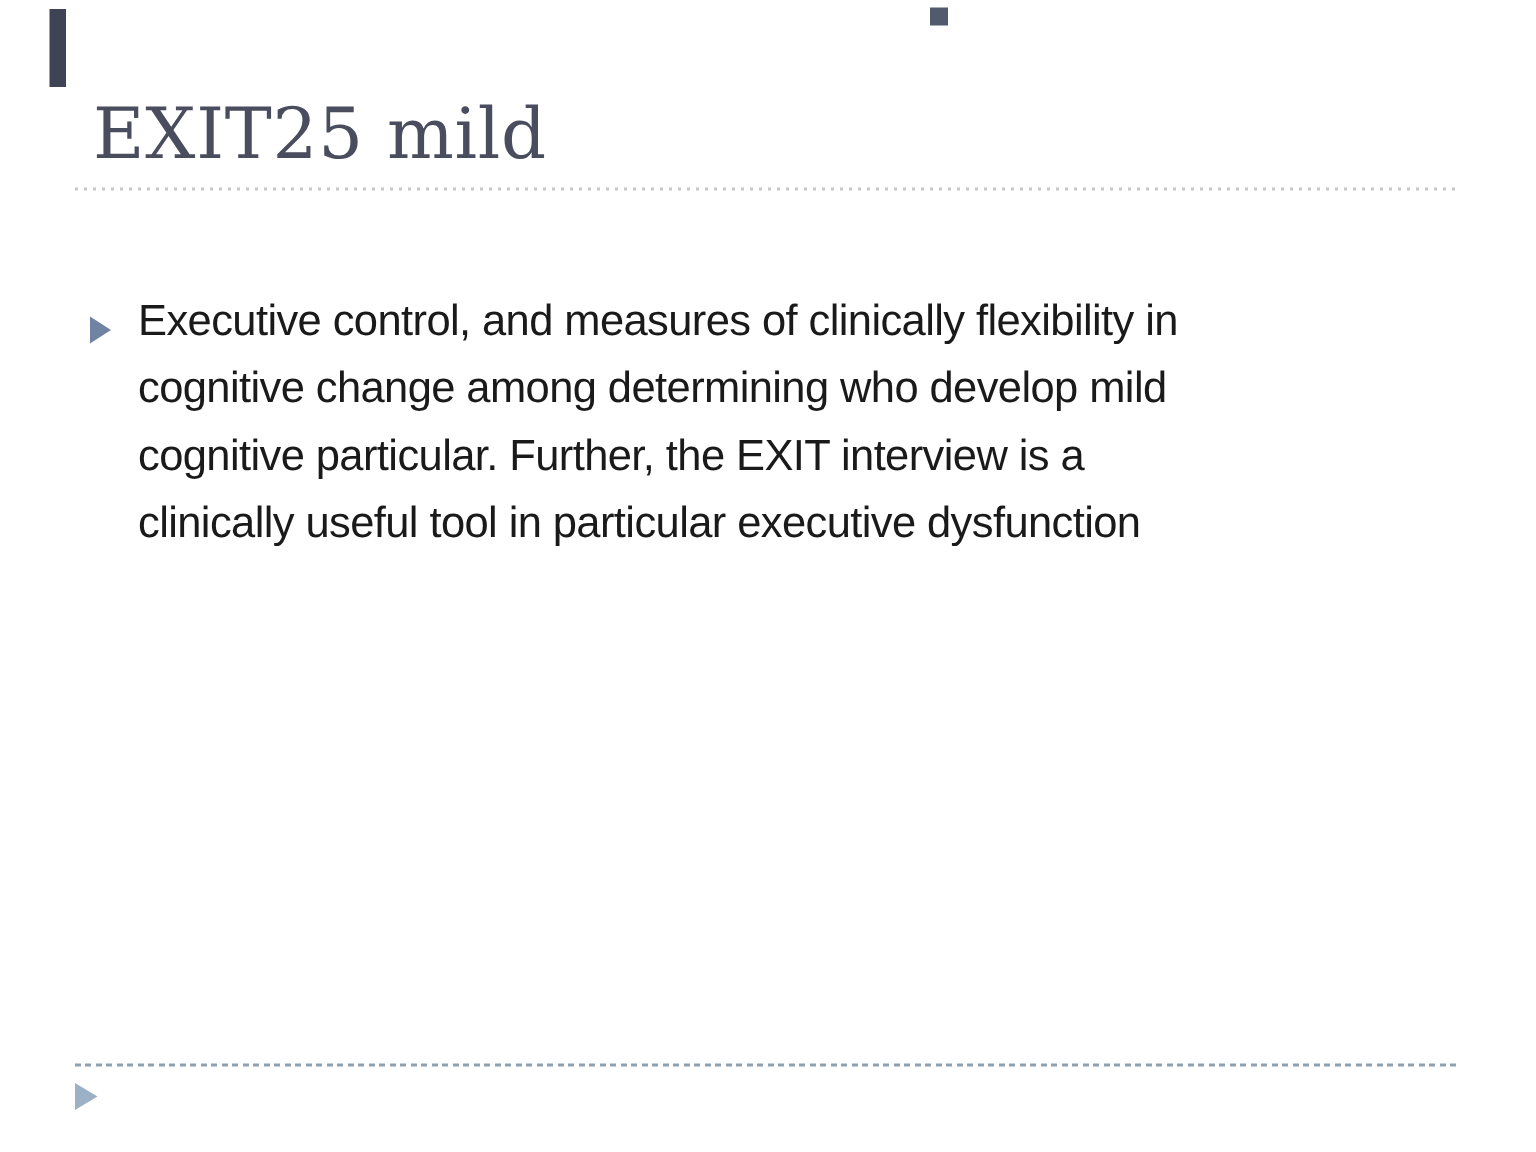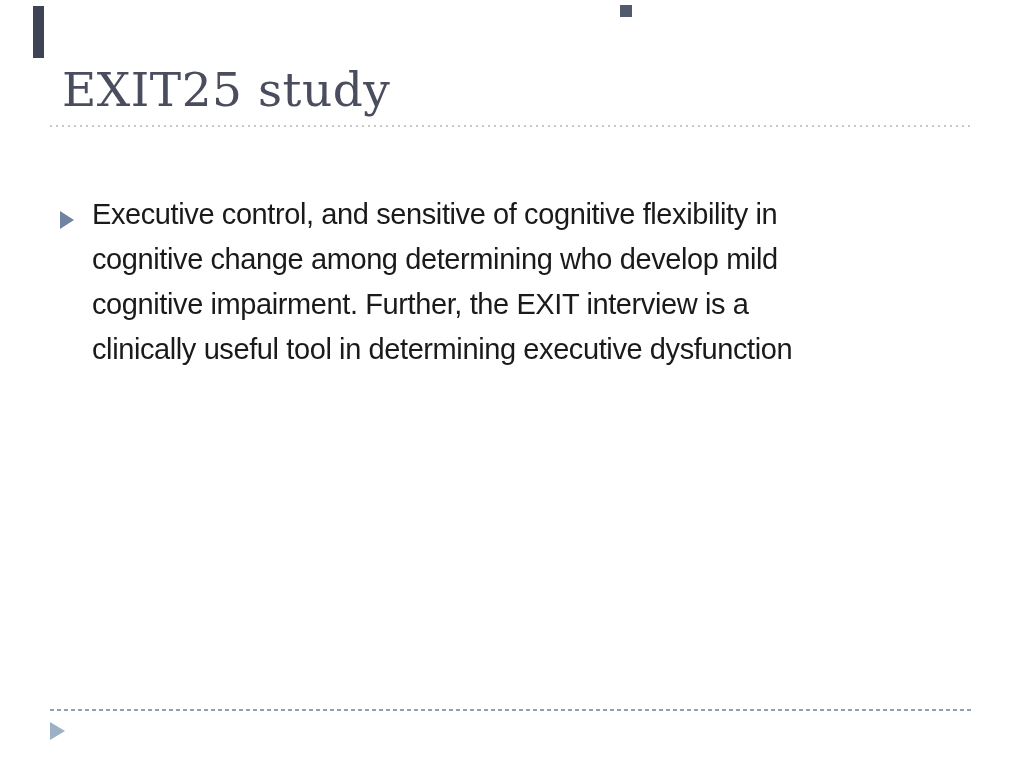--- a/index.html
+++ b/index.html
@@ -103,30 +103,30 @@
   }
 </style>
 </head>
 <body>
 
 <div id="slide">
 
   <div class="accent-bar"></div>
   <div class="accent-square"></div>
 
-  <div class="slide-title">EXIT25 study</div>
+  <div class="slide-title">EXIT25 mild</div>
 
   <div class="rule rule-top"></div>
 
   <div class="bullet-icon"></div>
 
   <div class="body-text">
-    <div class="body-line">Executive control, and sensitive of cognitive flexibility in</div>
+    <div class="body-line">Executive control, and measures of clinically flexibility in</div>
     <div class="body-line">cognitive change among determining who develop mild</div>
-    <div class="body-line">cognitive impairment. Further, the EXIT interview is a</div>
-    <div class="body-line">clinically useful tool in determining executive dysfunction</div>
+    <div class="body-line">cognitive particular. Further, the EXIT interview is a</div>
+    <div class="body-line">clinically useful tool in particular executive dysfunction</div>
   </div>
 
   <div class="rule rule-bottom"></div>
 
   <div class="footer-arrow-icon"></div>
 
 </div>
 
 </body></html>

